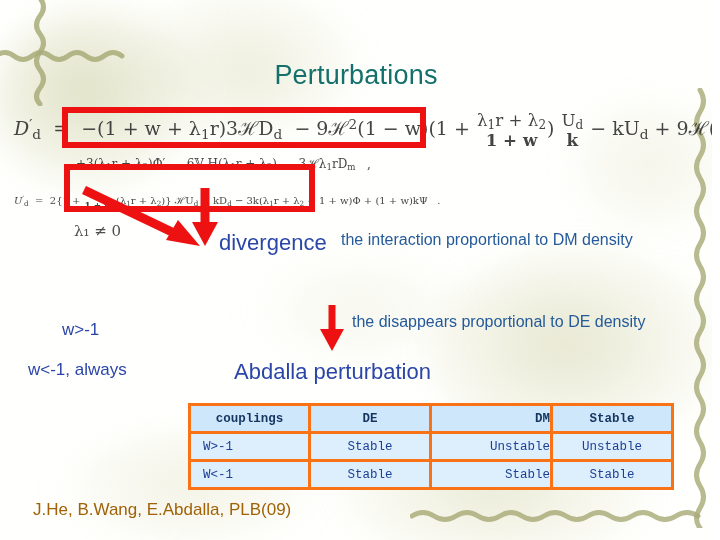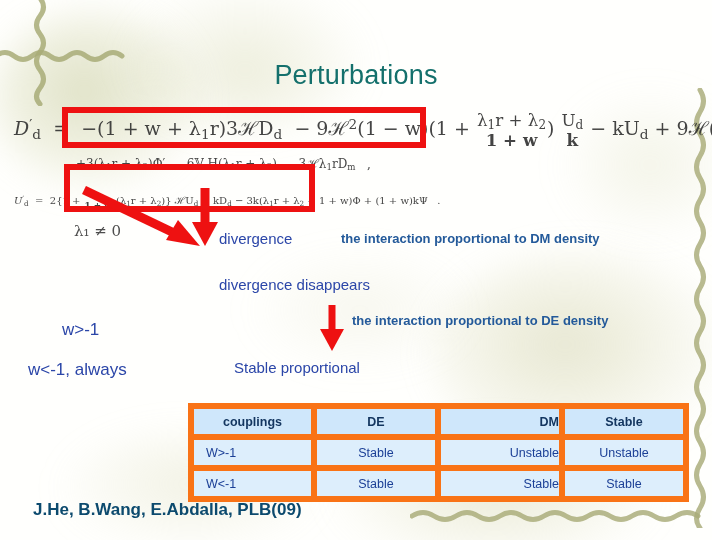--- a/index.html
+++ b/index.html
@@ -89,22 +89,22 @@
     background: transparent;
   }
   #redbox-1 { left: 62px;  top: 107px; width: 364px; height: 41px; }
   #redbox-2 { left: 64px;  top: 164px; width: 251px; height: 48px; }
 
   
   .arrow { position: absolute; pointer-events: none; }
 
   
   .label { position: absolute; white-space: nowrap; }
-  .blue-big   { color: #2b46a8; font-size: 15px; }
-  .blue-bold  { color: #245a9a; font-size: 13px; font-weight: bold; }
+  .blue-big   { color: #2b46a8; font-size: 22px; }
+  .blue-bold  { color: #245a9a; font-size: 16px; font-weight: normal; }
   .blue-eq    { color: #2b46a8; font-size: 17px; }
 
   #lbl-divergence      { left: 219px; top: 230px; }
   #lbl-dm-density      { left: 341px; top: 231px; }
   #lbl-div-disappears  { left: 219px; top: 276px; }
   #lbl-de-density      { left: 352px; top: 313px; }
   #lbl-w-gt            { left: 62px;  top: 320px; }
   #lbl-w-lt            { left: 28px;  top: 360px; text-align: center; }
   #lbl-stable-pert     { left: 234px; top: 359px; }
 
@@ -126,41 +126,42 @@
     position: absolute;
     left: 188px;
     top: 403px;
     border-collapse: collapse;
     font-size: 12.5px;
   }
   .tbl td {
     background: #ddeefc;
     color: #1b3f96;
     padding: 6px 0 5px 0;
-    border: 6px solid #f97316;
+    border: 3px solid #f97316;
+    font-family: Liberation Mono, monospace;
   }
   .tbl tr.head td {
     background: #cfe7fb;
     color: #13355f;
     font-weight: bold;
   }
   .tbl td.c0 { width: 105px; text-align: left;   padding-left: 12px; }
   .tbl td.c1 { width: 118px; text-align: center; }
   .tbl td.c2 { width: 118px; text-align: right; }
   .tbl td.c3 { width: 118px; text-align: center; }
   .tbl tr.head td.c0 { text-align: center; padding-left: 0; }
 
   
   .citation {
     position: absolute;
     left: 33px;
     top: 500px;
-    color: #0c4a6e;
+    color: #a16207;
     font-size: 17px;
-    font-weight: bold;
+    font-weight: normal;
     white-space: nowrap;
   }
 </style>
 </head>
 <body>
 
 <div id="slide">
 
   <div class="bg-wash wash-a"></div>
   <div class="bg-wash wash-b"></div>
@@ -229,25 +230,24 @@
   </svg>
   <svg class="arrow" style="left:312px; top:303px; width:40px; height:52px;" viewBox="0 0 40 52">
     <line x1="20" y1="2" x2="20" y2="30" stroke="#ee1111" stroke-width="7"></line>
     <polygon points="20,48 8,26 32,26" fill="#ee1111"></polygon>
   </svg>
 
   <div class="lam" id="lam-1">λ₁ ≠ 0</div>
 
   <div class="label blue-big" id="lbl-divergence">divergence</div>
   <div class="label blue-bold" id="lbl-dm-density">the interaction proportional to DM density</div>
-  <div class="label blue-big" id="lbl-div-disappears">divergence disappears</div>
-  <div class="label blue-bold" id="lbl-de-density">the interaction proportional to DE density</div>
+  <div class="label blue-bold" id="lbl-de-density">the disappears proportional to DE density</div>
   <div class="label blue-eq" id="lbl-w-gt">w&gt;-1</div>
   <div class="label blue-eq" id="lbl-w-lt">w&lt;-1, always</div>
-  <div class="label blue-big" id="lbl-stable-pert">Stable proportional</div>
+  <div class="label blue-big" id="lbl-stable-pert">Abdalla perturbation</div>
 
   <table class="tbl">
     <tbody>
       <tr class="head">
         <td class="c0">couplings</td>
         <td class="c1">DE</td>
         <td class="c2">DM</td>
         <td class="c3">Stable</td>
       </tr>
       <tr>

